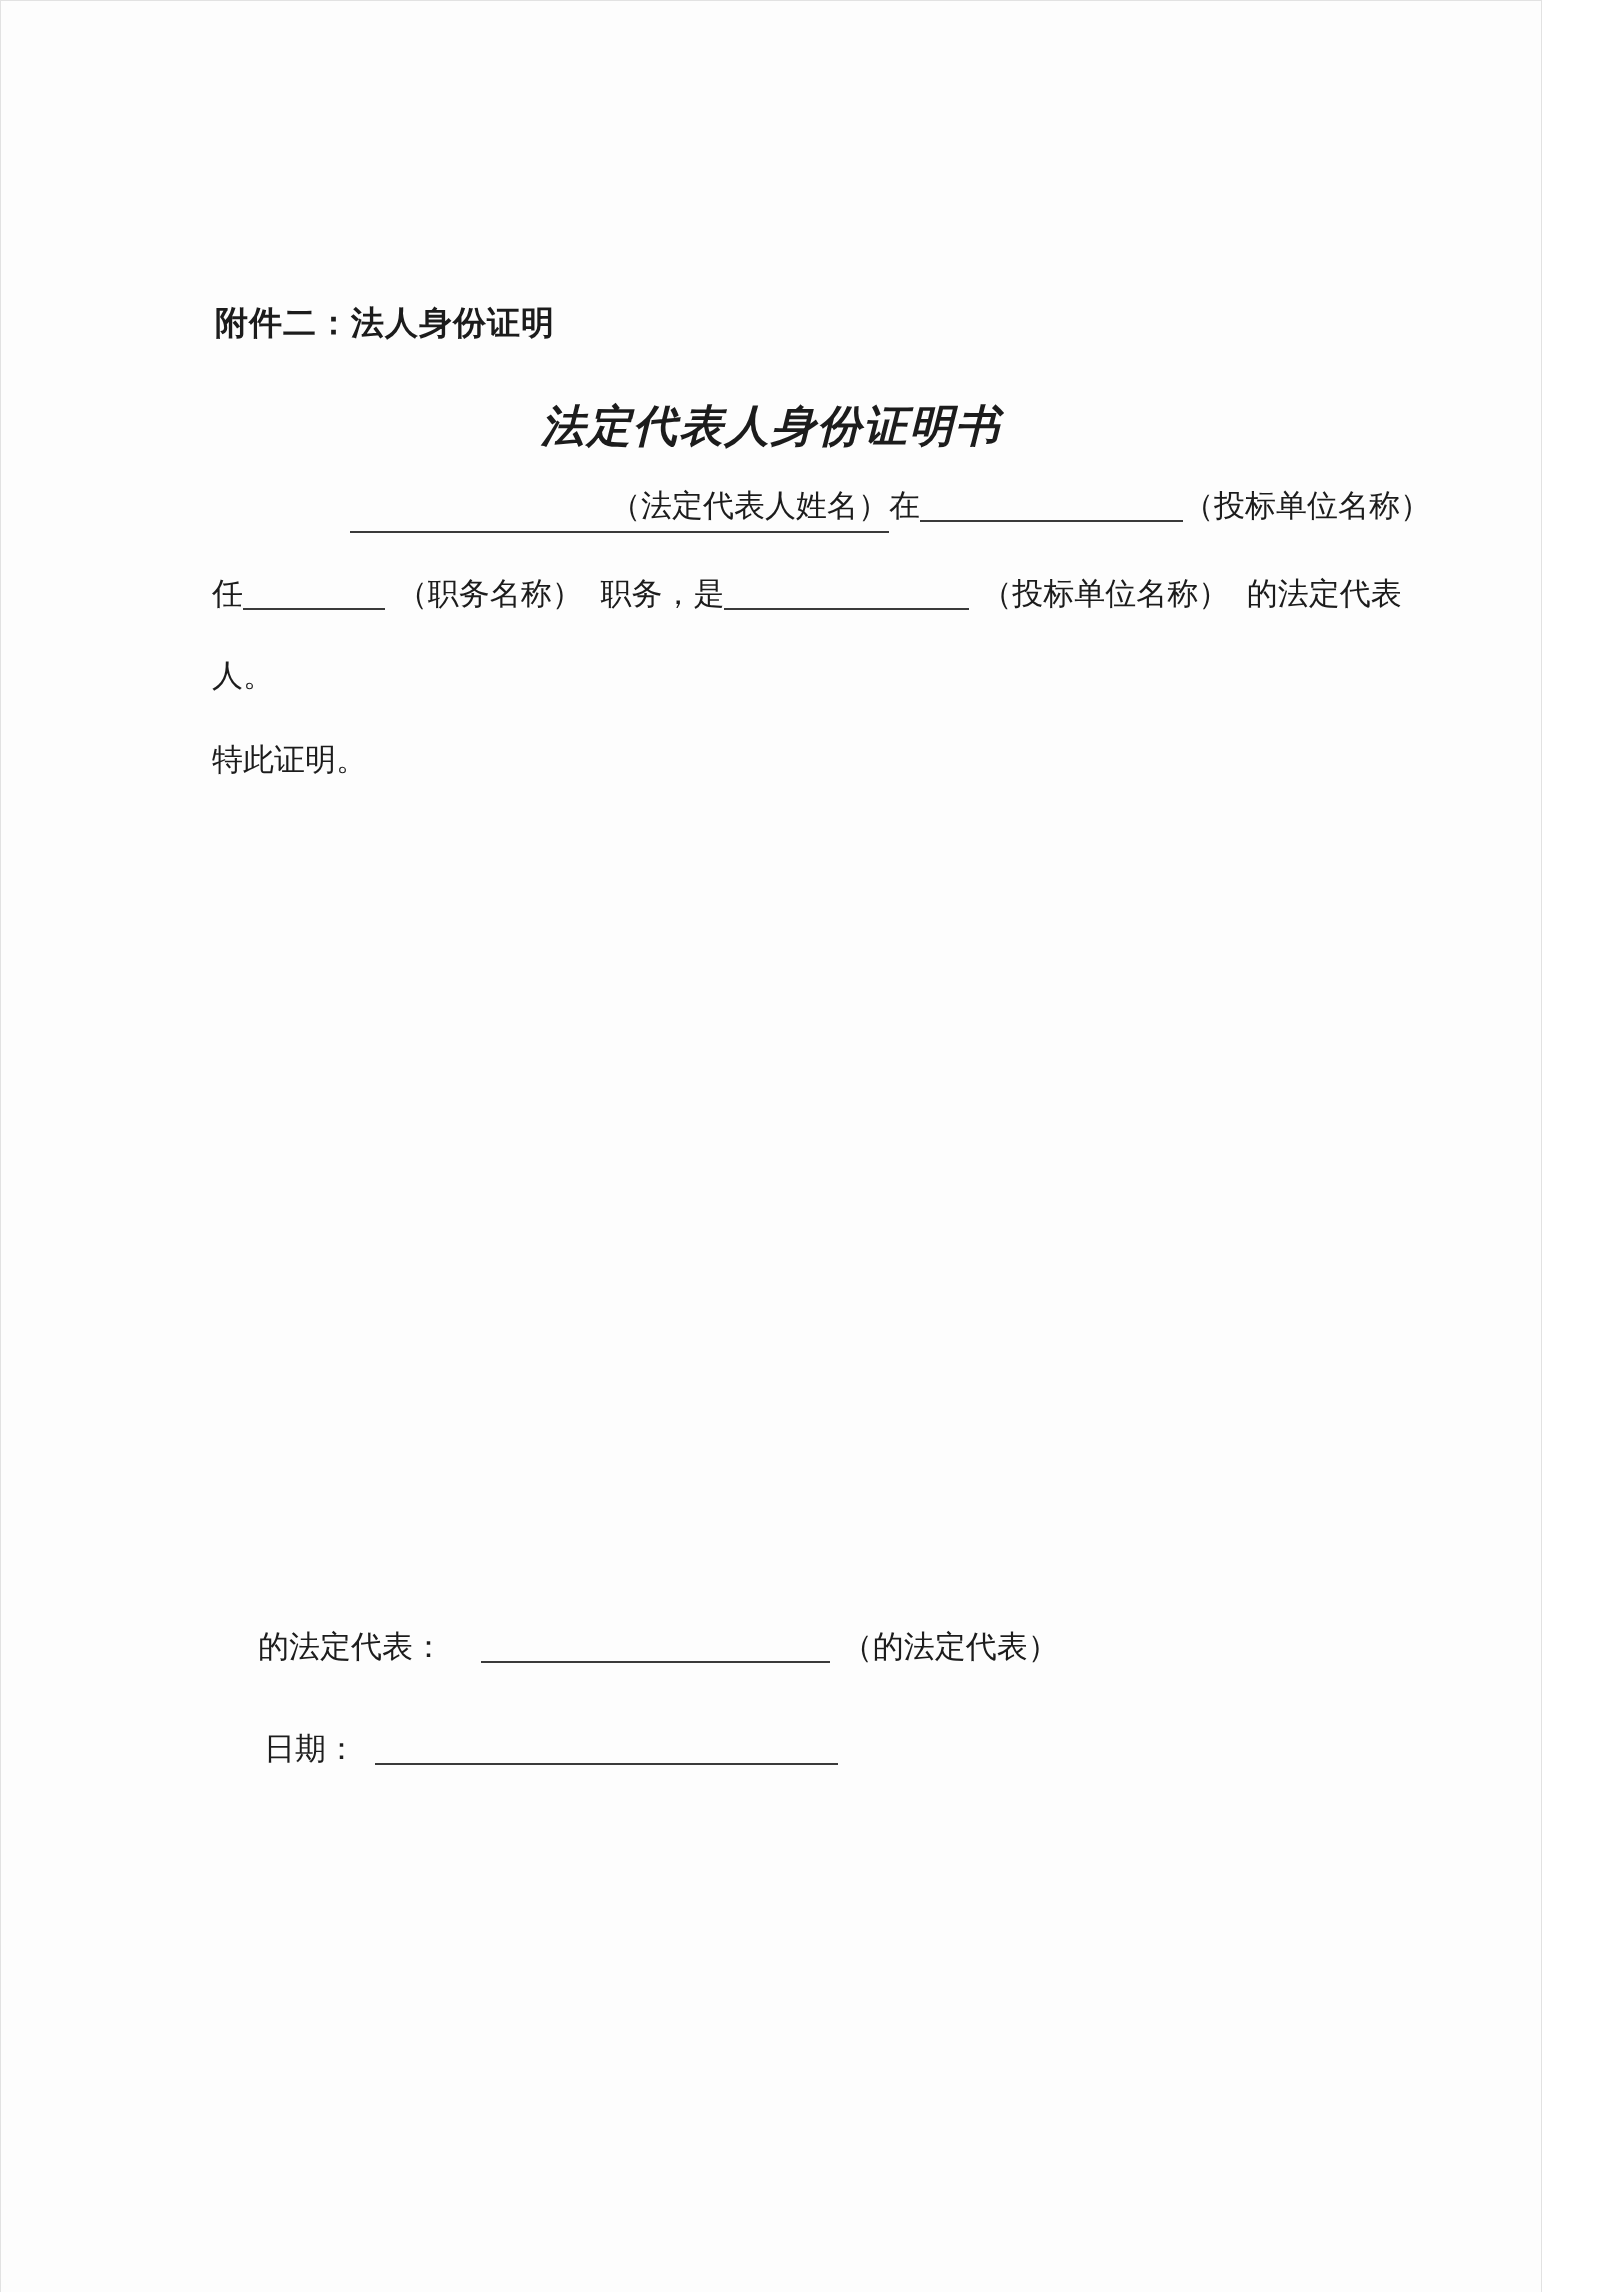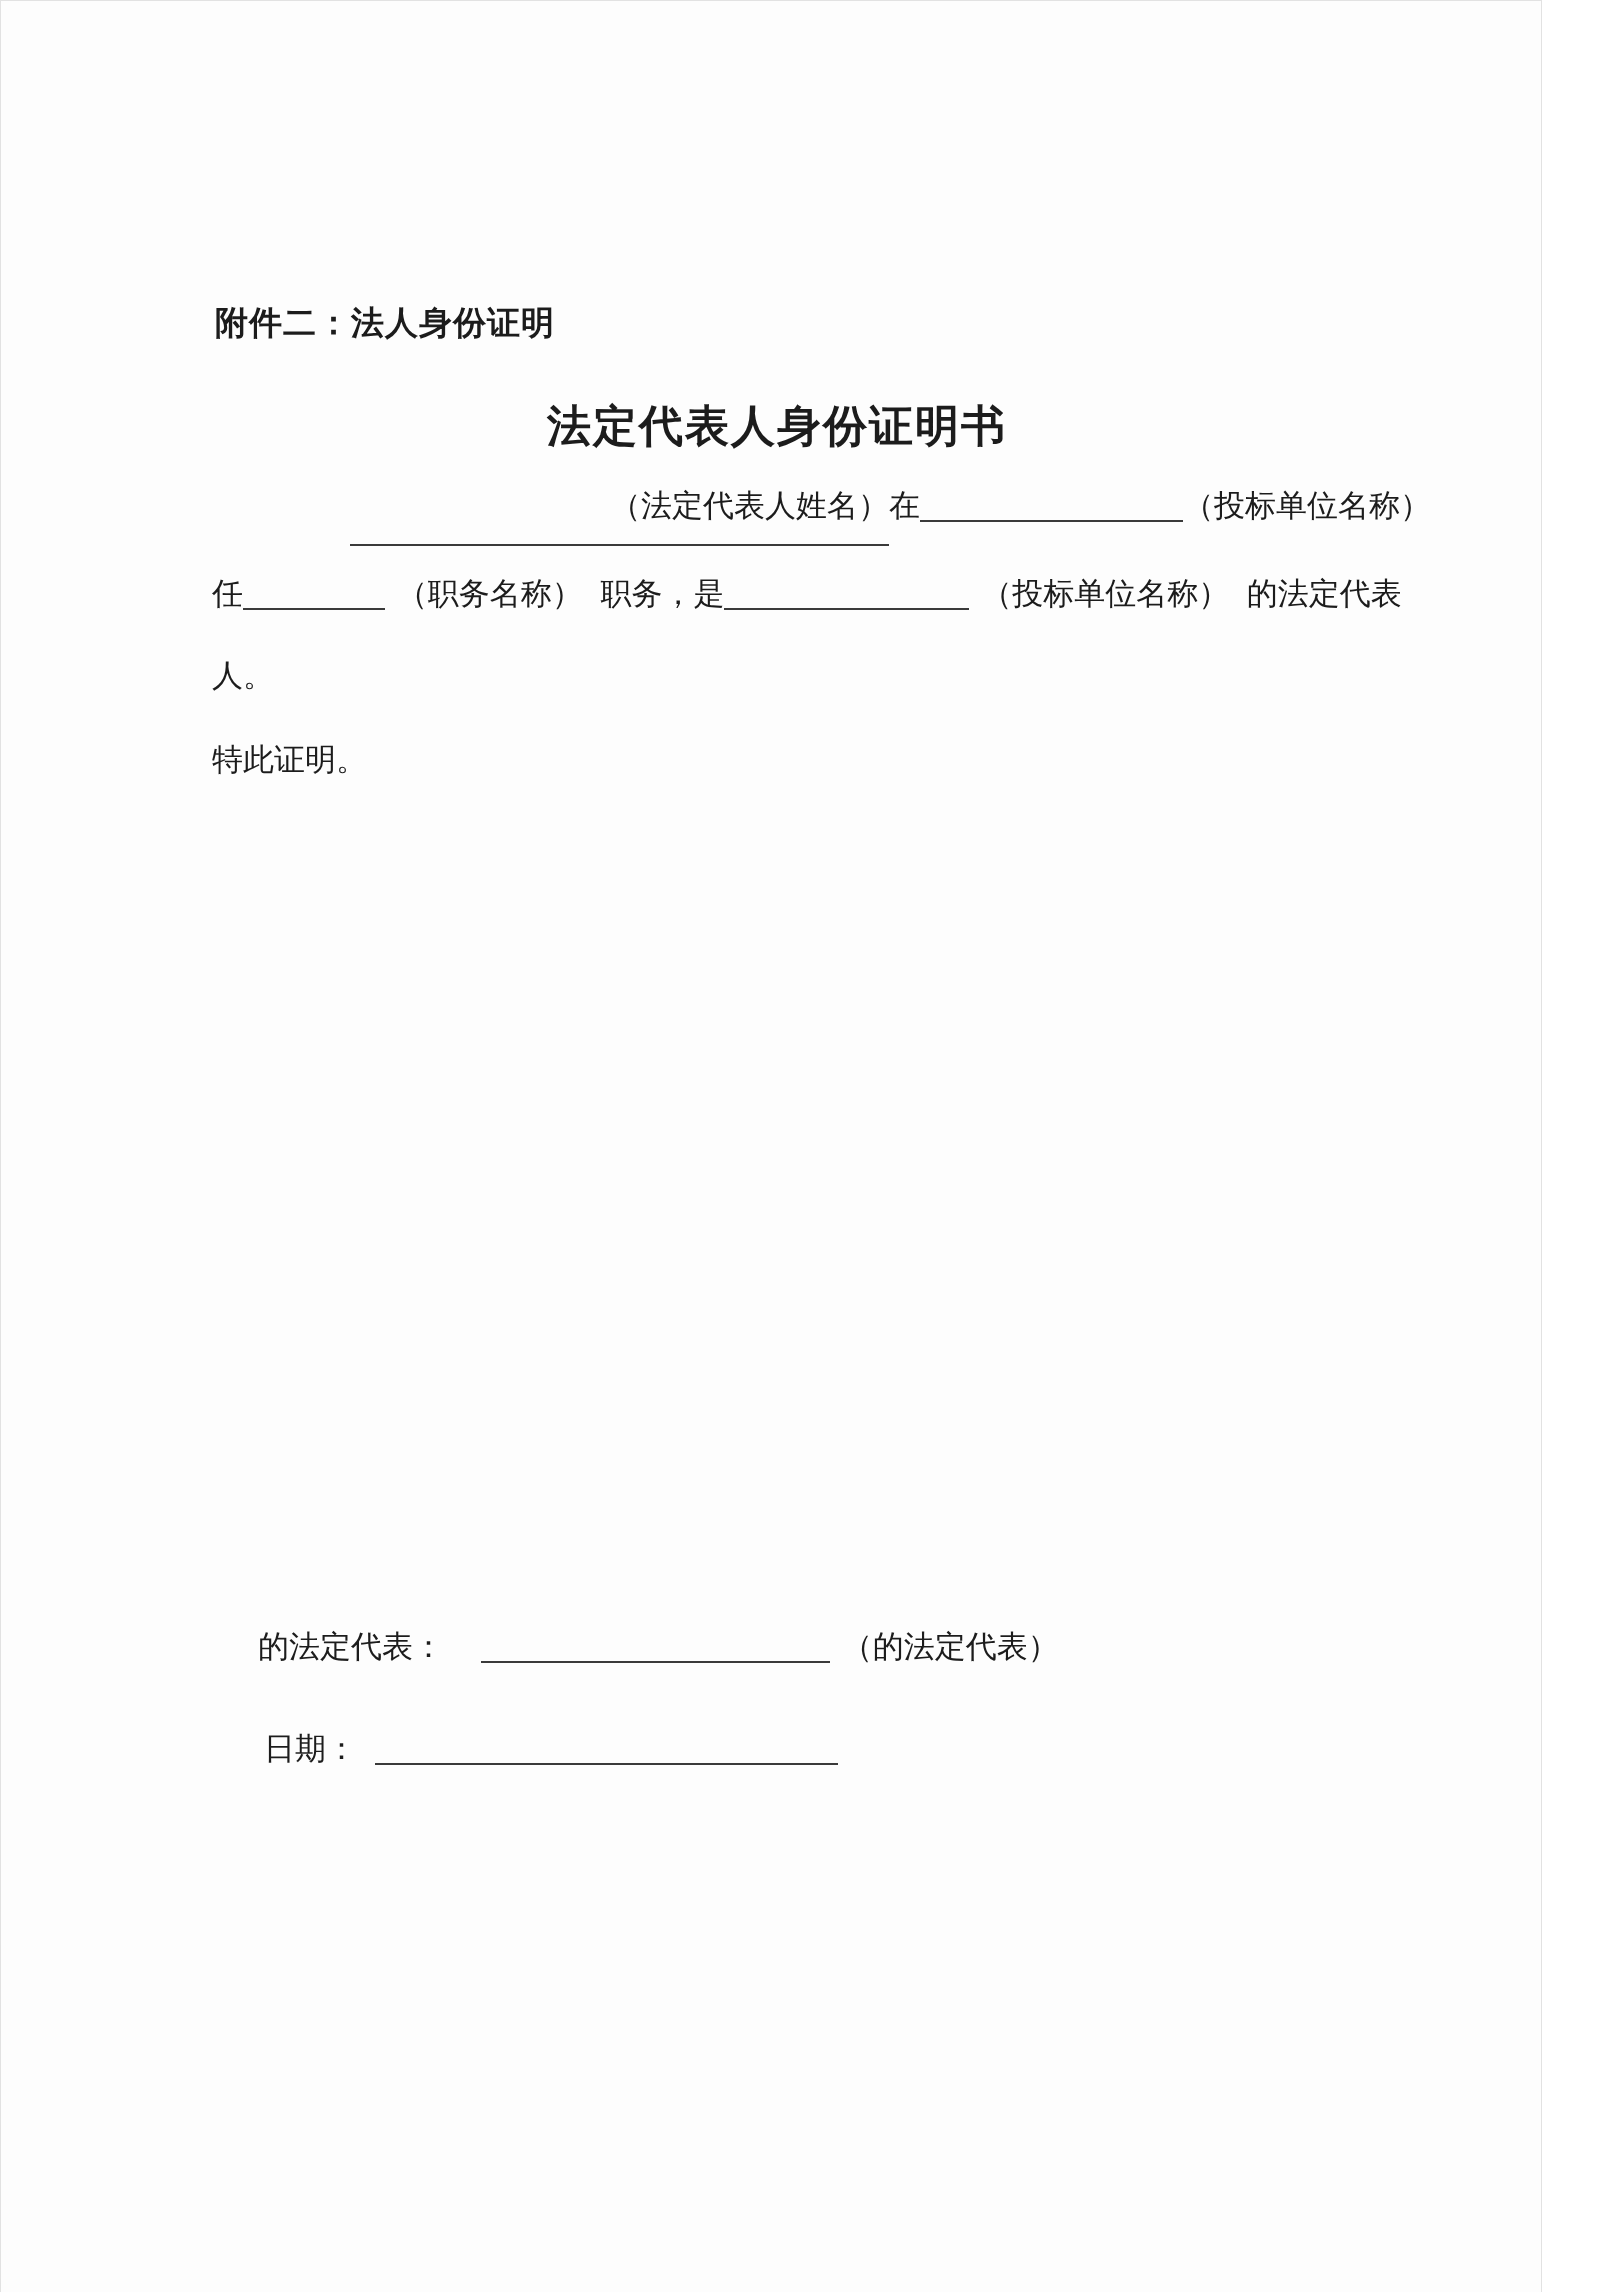--- a/index.html
+++ b/index.html
@@ -26,28 +26,29 @@
     left: 214px;
     top: 300px;
     font-size: 33px;
     font-weight: bold;
     letter-spacing: 1px;
     white-space: nowrap;
   }
 
   .doc-title {
     position: absolute;
-    left: 6px;
+    left: 0;
     top: 396px;
     width: 100%;
     text-align: center;
     font-size: 44px;
     font-weight: bold;
     letter-spacing: 2px;
     white-space: nowrap;
+    font-style: italic;
   }
 
   .line {
     position: absolute;
     font-size: 31px;
     line-height: 1.3;
     white-space: nowrap;
   }
 
   .line1 { left: 349px; top: 484px; }
@@ -64,21 +65,21 @@
     letter-spacing: 0.5px;
     white-space: nowrap;
   }
 
   .footer-company { left: 257px; top: 1625px; }
   .footer-date    { left: 263px; top: 1702px; margin-top: 25px; }
 
   
   .u-group {
     border-bottom: 2px solid #3a3a3a;
-    padding-bottom: 21px;
+    padding-bottom: 8px;
   }
 
   
   .spacer {
     display: inline-block;
     height: 1px;
   }
 
   
   .blank {

